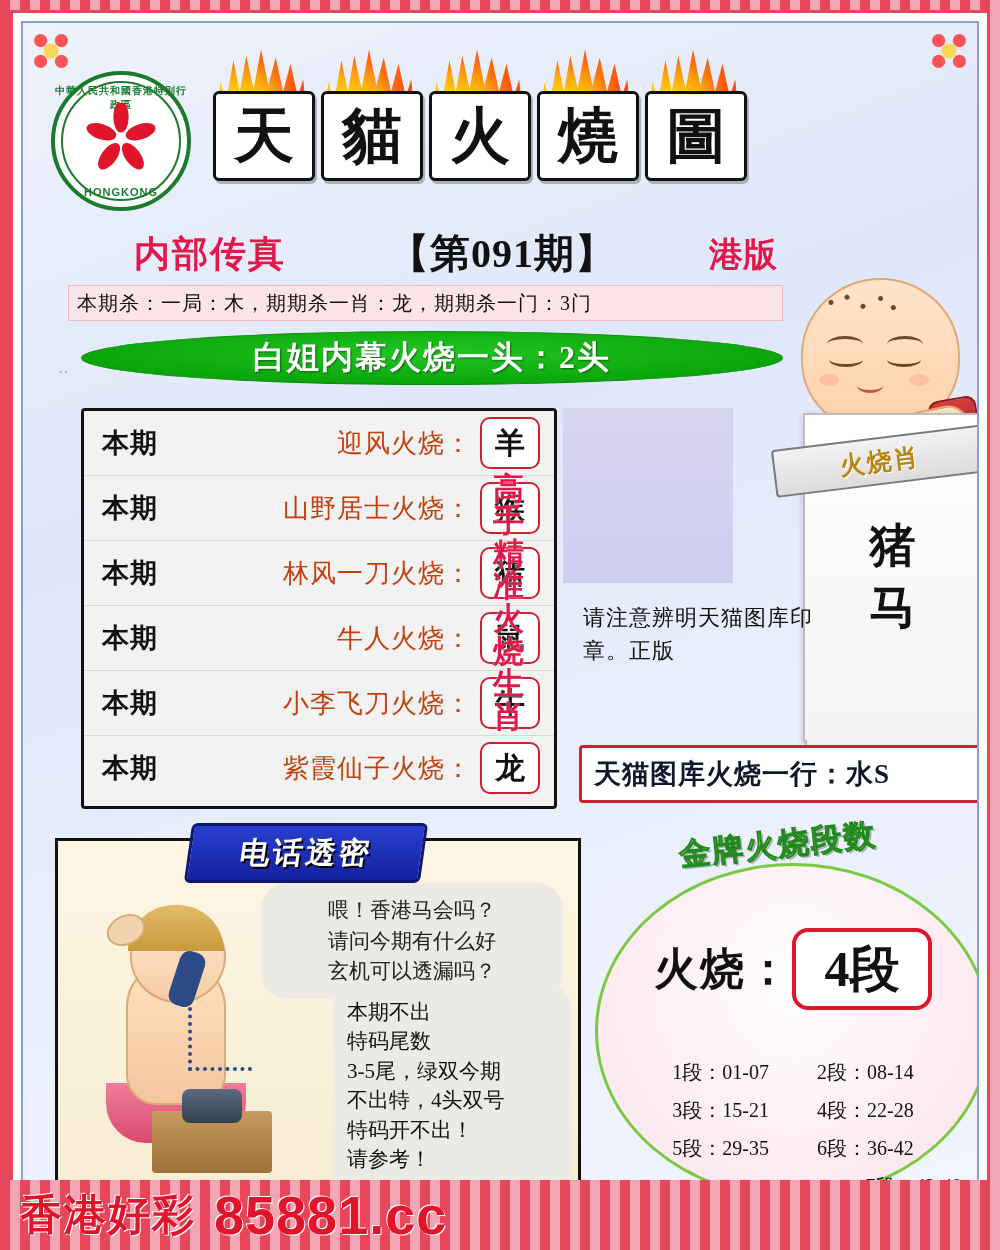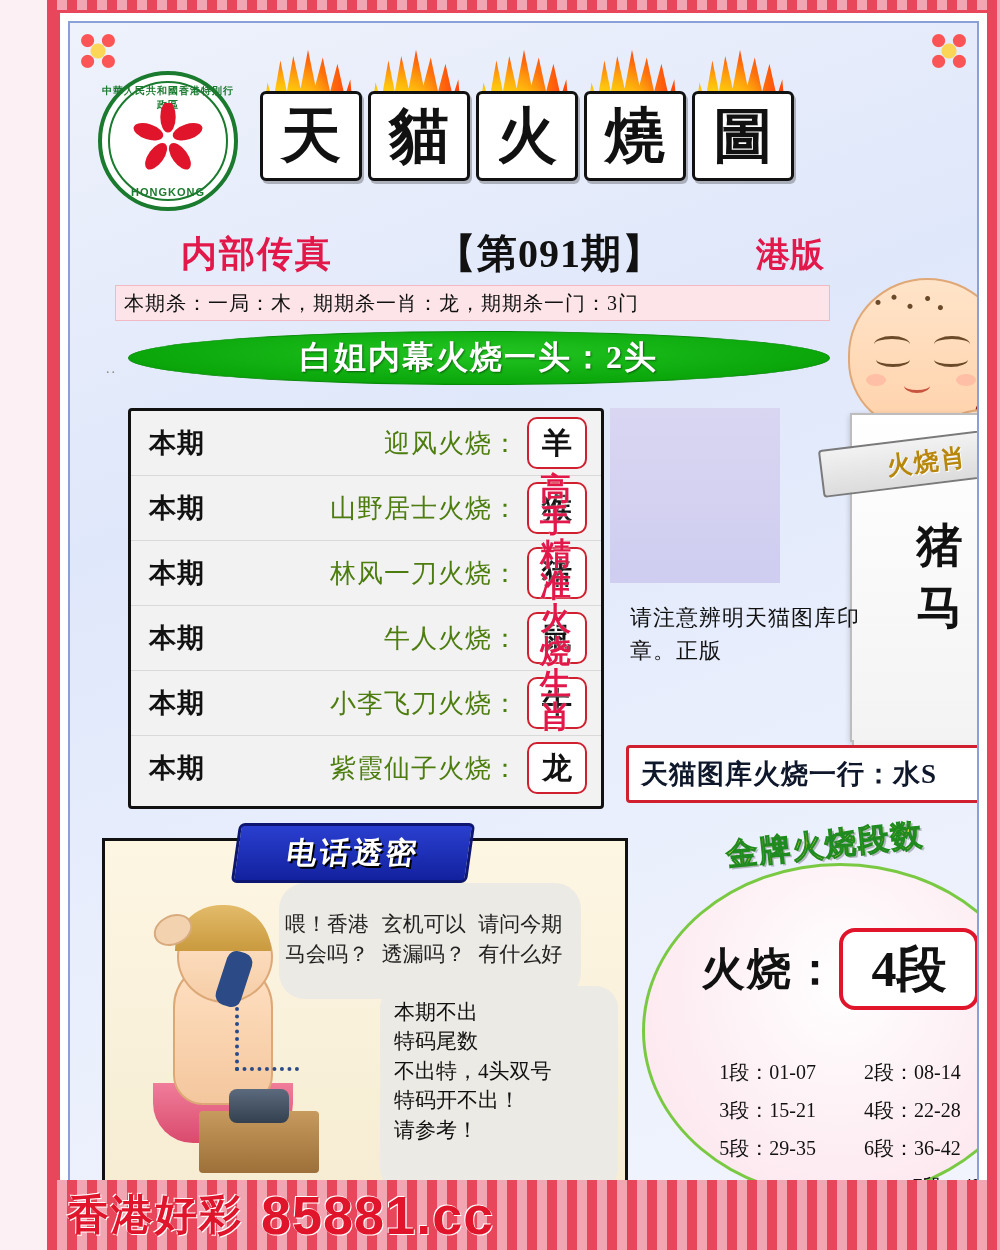--- a/index.html
+++ b/index.html
@@ -8,21 +8,20 @@
     font-family:"Liberation Serif", serif;
     background:#fdf0f4;
     position:relative;
   }
   
   .page{
     position:absolute;inset:0;
     background:
       repeating-linear-gradient(90deg,#e8465a 0 10px,#f2a6b4 10px 20px);
     padding:13px;
-    margin-left:47px;
   }
   .border-mid{
     position:absolute;left:10px;top:10px;right:10px;bottom:10px;
     background:#ffffff;
     border:3px solid #e8465a;
   }
   .border-in{
     position:absolute;left:8px;top:8px;right:8px;bottom:8px;
     background:linear-gradient(160deg,#eef2fb 0%,#dfe7fa 35%,#e8eefc 60%,#f2f5fd 100%);
     border:2px solid #8aa0d8;
@@ -132,21 +131,21 @@
   }
   .row{
     position:relative;height:64px;display:flex;align-items:center;
     border-bottom:1px solid #d9d9d9;
   }
   .row:last-child{border-bottom:none}
   .row .benqi{
     margin-left:18px;font-size:27px;font-weight:bold;color:#111;letter-spacing:1px;
   }
   .row .txt{
-    flex:1;text-align:right;font-size:26px;color:#4d7c0f;padding-right:4px;letter-spacing:1px;
+    flex:1;text-align:right;font-size:26px;color:#c2410c;padding-right:4px;letter-spacing:1px;
   }
   .row .zodiac{
     width:56px;height:48px;margin:0 14px 0 4px;
     border:2px solid #d02030;border-radius:10px;background:#ffffff;
     display:flex;align-items:center;justify-content:center;
     font-size:30px;font-weight:bold;color:#111;
   }
   .vert-red{
     position:absolute;left:470px;top:395px;width:52px;height:370px;
     display:flex;flex-direction:column;align-items:flex-start;justify-content:center;
@@ -242,24 +241,24 @@
   }
   .phone-title{
     position:absolute;left:130px;top:-18px;width:230px;height:54px;
     background:linear-gradient(#2a3fd0,#12219e);
     border:3px solid #0d1670;border-radius:6px;transform:skewX(-8deg);
     display:flex;align-items:center;justify-content:center;
     color:#ffffff;font-size:30px;font-weight:bold;letter-spacing:3px;
     text-shadow:2px 2px 0 #000;
   }
   .bubble{
-    position:absolute;left:174px;top:42px;width:290px;min-height:96px;
+    position:absolute;left:203px;top:42px;width:290px;min-height:96px;
     background:#eceae4;border-radius:26px;
-    display:flex;flex-direction:row;align-items:center;justify-content:center;
-    font-size:21px;line-height:1.45;color:#222;padding:10px 6px;font-family:Liberation Mono, monospace;
+    display:flex;flex-direction:column;align-items:center;justify-content:center;
+    font-size:21px;line-height:1.45;color:#222;padding:10px 6px;
   }
   .bubble2{
     position:absolute;left:275px;top:145px;width:210px;min-height:180px;
     background:#eceae4;border-radius:22px;
     padding:12px 14px;font-size:21px;line-height:1.4;color:#111;
   }
   .kid{
     position:absolute;left:20px;top:70px;width:200px;height:280px;
   }
   .kid .body{
@@ -474,26 +473,27 @@
         </div>
       </div>
 
       <div class="note">请注意辨明天猫图库印章。正版</div>
       <div class="rowbar">天猫图库火烧一行：水S</div>
 
       <div class="phone-panel">
         <div class="phone-title">电话透密</div>
         <div class="bubble">
           <span>喂！香港马会吗？</span>
+          <span>请问今期有什么好</span>
           <span>玄机可以透漏吗？</span>
-          <span>请问今期有什么好</span>
         </div>
         <div class="bubble2">
           <div>本期不出</div>
           <div>特码尾数</div>
+          <div>3-5尾，绿双今期</div>
           <div>不出特，4头双号</div>
           <div>特码开不出！</div>
           <div>请参考！</div>
         </div>
         <div class="kid">
           <div class="skirt"></div>
           <div class="body"></div>
           <div class="head"></div>
           <div class="hair"></div>
           <div class="bow"></div>

